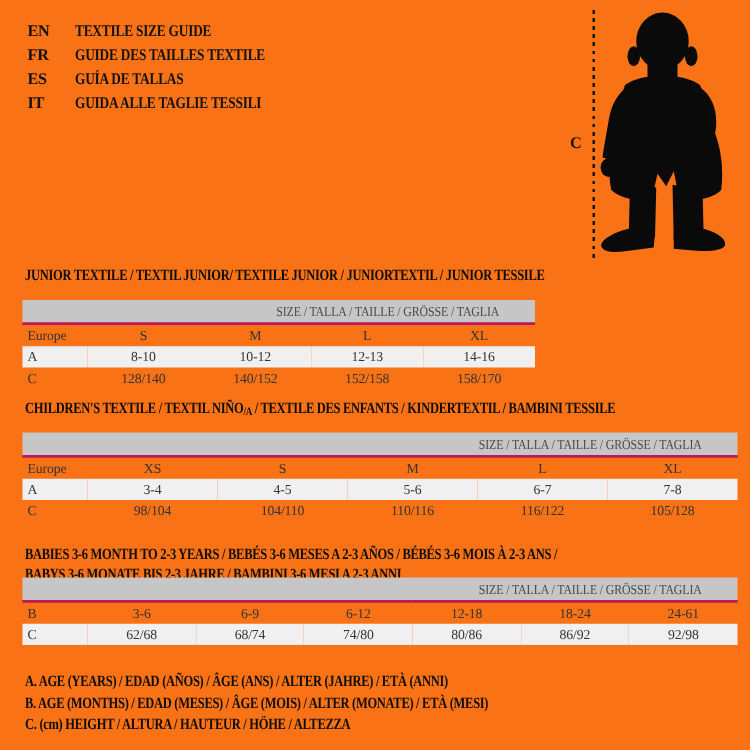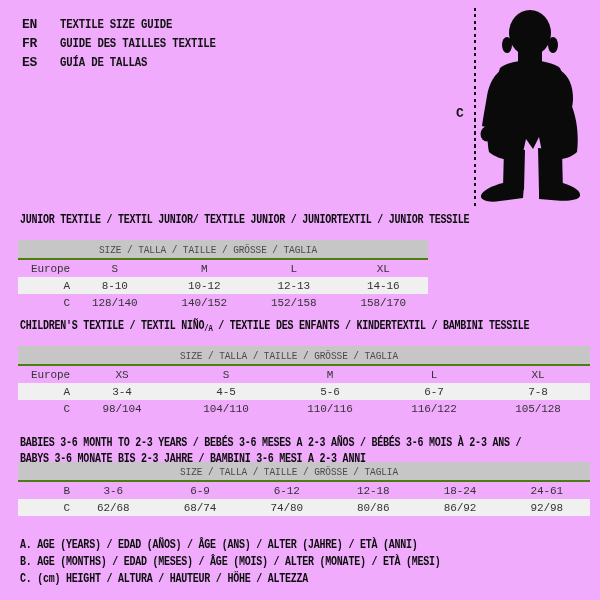--- a/index.html
+++ b/index.html
@@ -1,18 +1,18 @@
 <!DOCTYPE html>
 <html><head>
 <meta charset="utf-8">
 <style>
   html,body{margin:0;padding:0;background:#fff;}
   #canvas{
-    position:relative;width:600px;height:600px;background:#f0abfc;overflow:hidden;
-    font-family:Liberation Mono, monospace;color:#111;
+    position:relative;width:600px;height:600px;background:#f97316;overflow:hidden;
+    font-family:Liberation Serif, serif;color:#111;
   }
   
   .langs{position:absolute;left:22px;top:15px;}
   .lang-row{display:flex;height:19px;align-items:center;}
   .lang-code{width:38px;font-weight:700;font-size:13px;letter-spacing:-0.2px;color:#121212;}
   .lang-label{font-weight:700;font-size:13px;white-space:nowrap;letter-spacing:-0.2px;color:#121212;
     transform:scaleX(0.82);transform-origin:0 50%;}
   
   .measure-line{position:absolute;left:474px;top:8px;width:2px;height:199px;
     background:repeating-linear-gradient(to bottom,#141414 0 3px,transparent 3px 6.5px);}
@@ -20,26 +20,26 @@
   .baby{position:absolute;left:478px;top:8px;}
   
   .tbl-title{position:absolute;font-weight:700;font-size:12.5px;letter-spacing:-0.3px;
     white-space:nowrap;color:#0d0d0d;transform:scaleX(0.8);transform-origin:0 50%;}
   .tbl-title .sub{font-size:0.72em;vertical-align:-2px;}
   .t3-title-block{position:absolute;left:20px;top:435px;}
   .t3-title-block .line{font-weight:700;font-size:12.5px;letter-spacing:-0.3px;white-space:nowrap;
     color:#0d0d0d;transform:scaleX(0.8);transform-origin:0 50%;line-height:16px;height:16px;}
   
   .size-table{position:absolute;border-collapse:collapse;table-layout:fixed;}
-  .size-table th{background:#c6c6c6;height:16px;text-align:center;padding:0 0 0 5px;
-    font-weight:400;border-bottom:2px solid #4d7c0f;}
+  .size-table th{background:#c6c6c6;height:16px;text-align:right;padding:0 0 0 5px;
+    font-weight:400;border-bottom:2px solid #be185d;}
   .hdr-text{display:inline-block;font-size:11px;color:#4a4a4a;white-space:nowrap;
     letter-spacing:-0.1px;transform:scaleX(0.86);transform-origin:0 50%;}
   .size-table td{height:17px;font-size:11px;color:#333;text-align:center;padding:0;letter-spacing:-0.1px;}
-  .size-table td.rl{text-align:right;padding-left:4px;}
+  .size-table td.rl{text-align:left;padding-left:4px;}
   .size-table tbody tr:nth-child(even) td{background:#f0f0f0;}
   .t1{left:18px;top:240px;width:410px;}
   .t2{left:18px;top:346px;width:572px;}
   .t3{left:18px;top:462px;width:572px;}
   
   .legend{position:absolute;left:20px;top:537px;}
   .legend-line{font-weight:700;font-size:12.5px;letter-spacing:-0.3px;white-space:nowrap;
     color:#0d0d0d;height:17px;line-height:17px;transform:scaleX(0.8);transform-origin:0 50%;}
 </style>
 </head>
@@ -52,20 +52,24 @@
       <span class="lang-code">EN</span>
       <span class="lang-label">TEXTILE SIZE GUIDE</span>
     </div>
     <div class="lang-row">
       <span class="lang-code">FR</span>
       <span class="lang-label">GUIDE DES TAILLES TEXTILE</span>
     </div>
     <div class="lang-row">
       <span class="lang-code">ES</span>
       <span class="lang-label">GUÍA DE TALLAS</span>
+    </div>
+    <div class="lang-row">
+      <span class="lang-code">IT</span>
+      <span class="lang-label">GUIDA ALLE TAGLIE TESSILI</span>
     </div>
   </div>
 
   <div class="measure-line"></div>
   <div class="c-label">C</div>
   <svg class="baby" width="104" height="198" viewBox="0 0 104 198" xmlns="http://www.w3.org/2000/svg">
     <g fill="#0a0a0a">
       <ellipse cx="52" cy="25" rx="21" ry="23"></ellipse>
       <ellipse cx="29" cy="37" rx="5" ry="8"></ellipse>
       <ellipse cx="75" cy="37" rx="5" ry="8"></ellipse>

